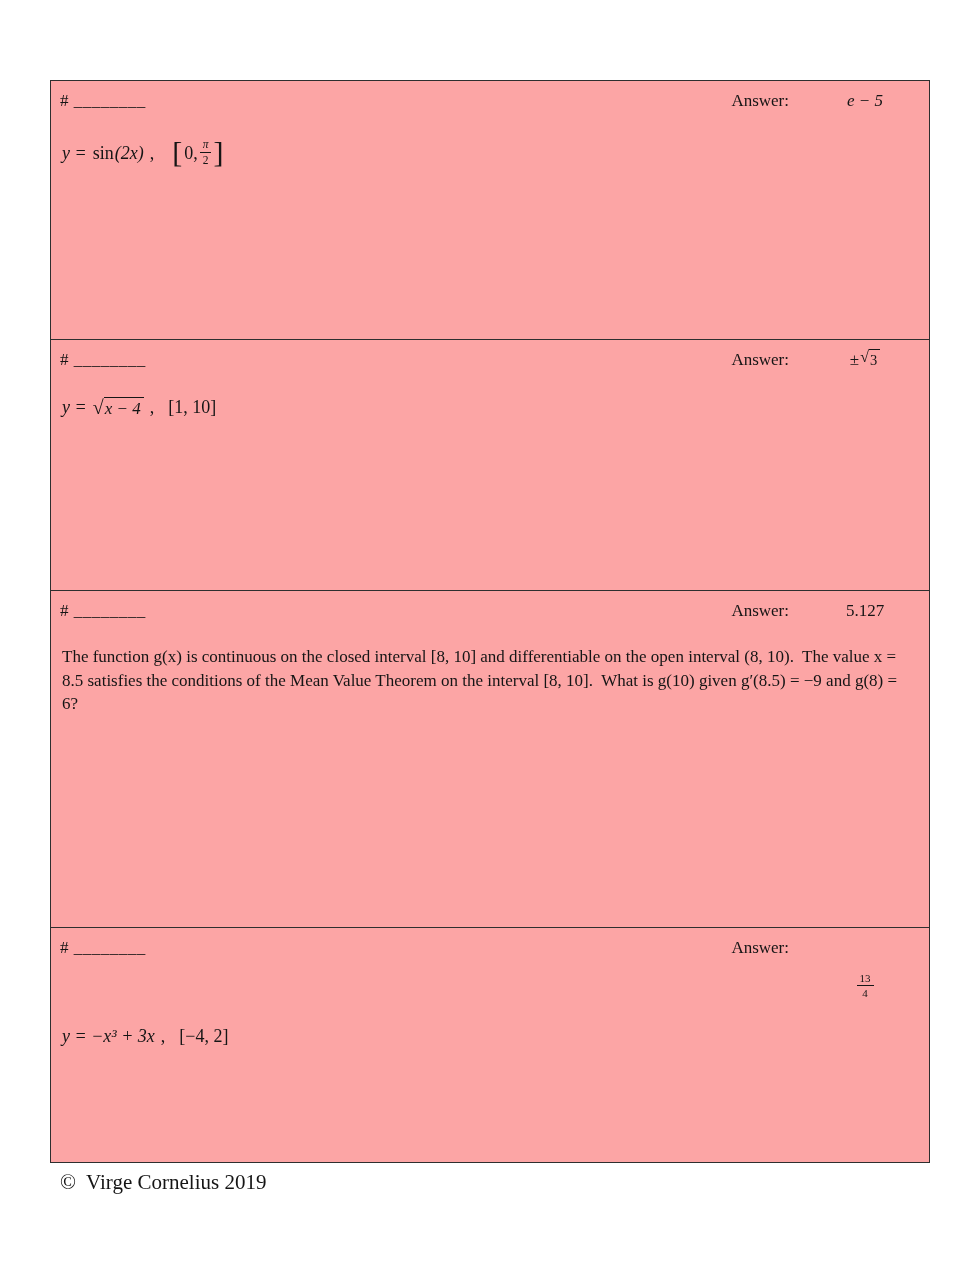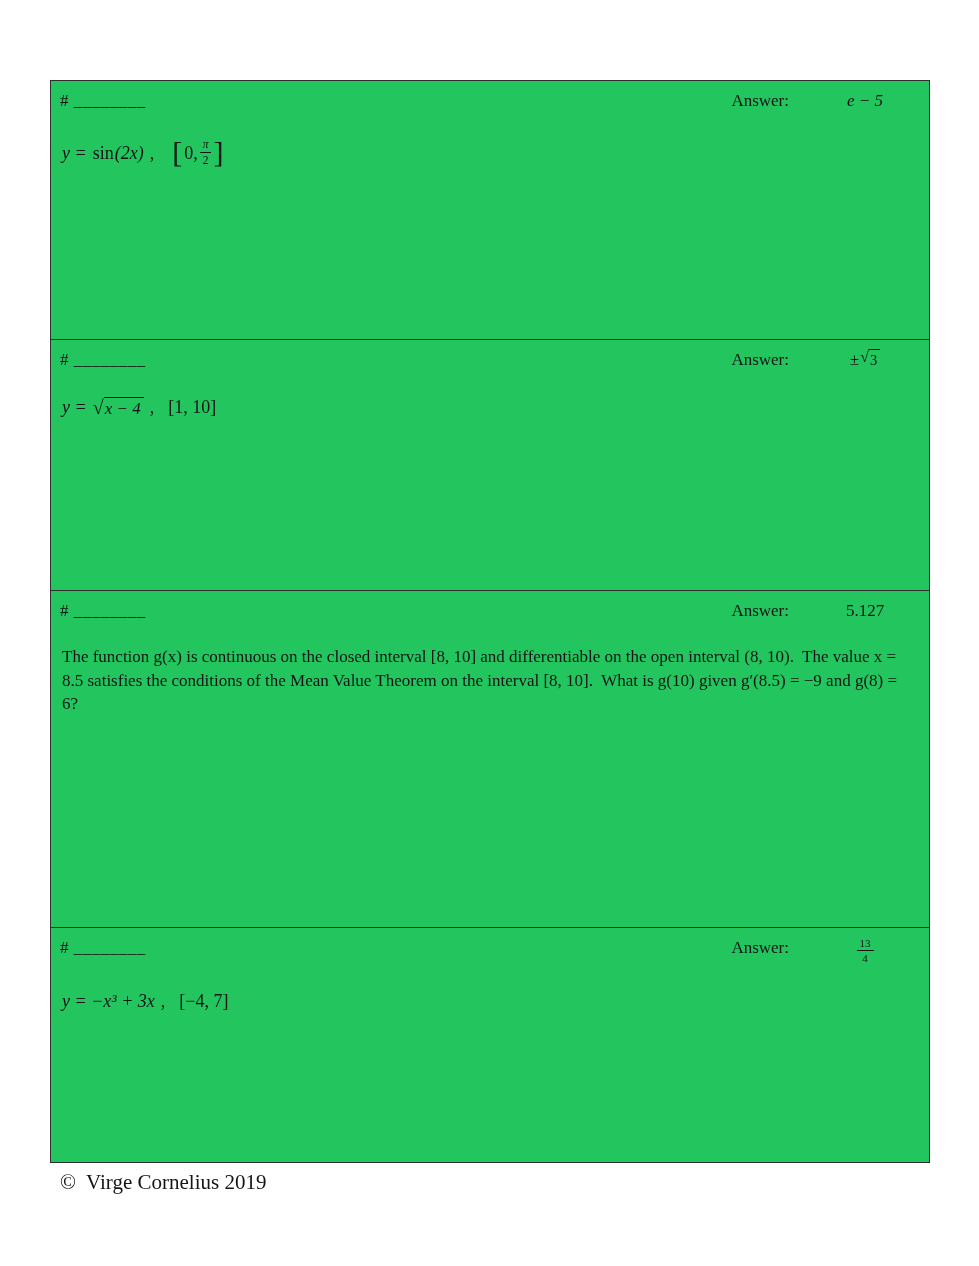--- a/index.html
+++ b/index.html
@@ -9,21 +9,21 @@
     font-family: "Liberation Serif", serif;
     color: #151515;
   }
   body { position: relative; }
 
   .worksheet { position: absolute; left: 50px; top: 80px; width: 880px; }
 
   .cell {
     position: relative;
     border: 1.4px solid #2e2e2e;
-    background: #22c55e;
+    background: #fca5a5;
     padding: 9px 18px 0 9px;
   }
   .cell + .cell { margin-top: -1.4px; }
   .c1 { height: 260px; }
   .c2 { height: 253px; }
   .c3 { height: 338px; }
   .c4 { height: 236px; }
 
   .head {
     display: flex;
@@ -53,21 +53,21 @@
   .frac {
     display: inline-block;
     vertical-align: middle;
     text-align: center;
     font-size: 11.5px;
     line-height: 1.15;
     font-style: italic;
   }
   .frac .num { display: block; border-bottom: 1px solid #151515; padding: 0 3px 1px; }
   .frac .den { display: block; padding-top: 1px; font-style: normal; }
-  .frac.small { font-size: 11px; }
+  .frac.small { font-size: 11px; margin-top: 35px; }
 
   .bigbracket {
     font-style: normal;
     font-size: 30px;
     font-weight: 400;
     line-height: 0.9;
     transform: translateY(-1px);
   }
   .brgroup { display: inline-flex; align-items: center; gap: 2px; }
 
@@ -170,19 +170,19 @@
           <span class="frac small">
             <span class="num upright">13</span>
             <span class="den">4</span>
           </span>
         </span>
       </span>
     </div>
     <div class="mathline">
       <span>y = −x³ + 3x</span>
       <span class="upright">,</span>
-      <span class="upright" style="margin-left:8px">[−4, 7]</span>
+      <span class="upright" style="margin-left:8px">[−4, 2]</span>
     </div>
   </div>
 
 </div>
 
 <div class="footer">©  Virge Cornelius 2019</div>
 
 </body></html>

